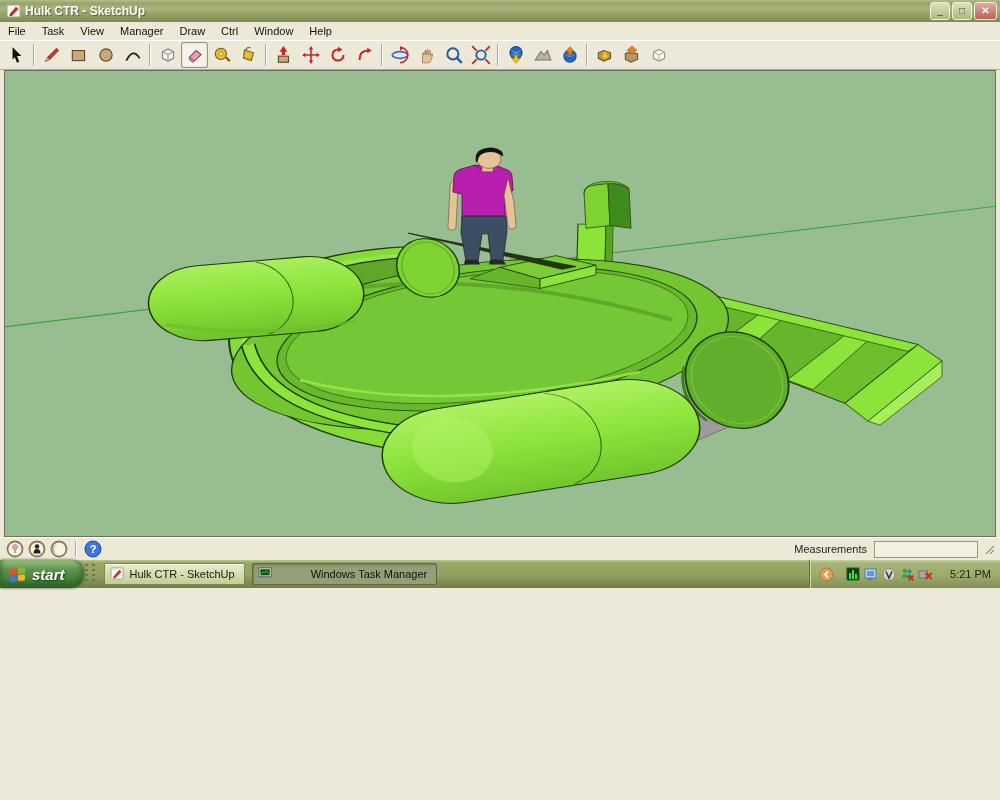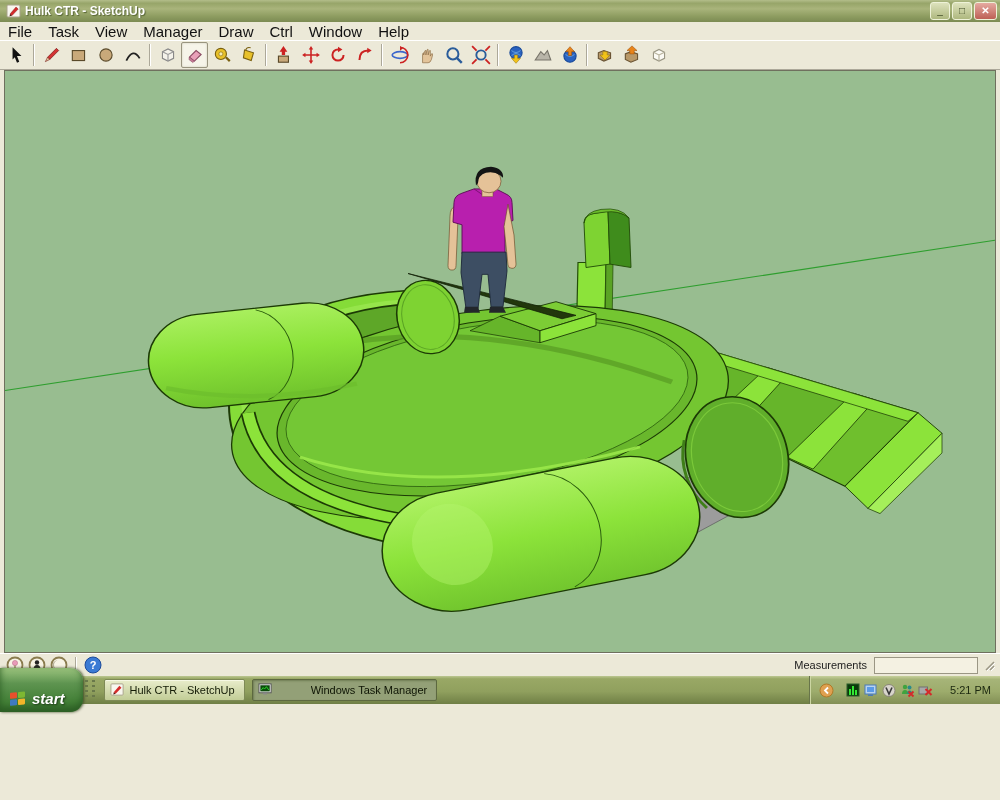--- a/index.html
+++ b/index.html
@@ -1,32 +1,32 @@
 <!DOCTYPE html>
 <html><head>
 <meta charset="utf-8">
 <style>
   html,body{margin:0;padding:0;}
   body{width:1000px;height:800px;overflow:hidden;background:#ece9d8;
        font-family:"Liberation Sans",sans-serif;-webkit-font-smoothing:antialiased;}
-  .window{width:1000px;height:704px;display:flex;flex-direction:column;}
+  .window{width:1000px;height:588px;display:flex;flex-direction:column;}
 
   
   .titlebar{height:22px;flex:0 0 22px;display:flex;align-items:center;padding:0 3px;
     background:linear-gradient(180deg,#b3bd8a 0%,#97a569 15%,#a9b47b 40%,#8d9c60 75%,#7c8b53 100%);}
   .app-icon{width:16px;height:16px;margin:0 3px;}
   .title-text{flex:1;color:#fff;font-weight:bold;font-size:12px;text-shadow:1px 1px 1px #566434;
     white-space:nowrap;overflow:hidden;}
   .winbtn{width:18px;height:16px;margin-left:2px;border-radius:3px;border:1px solid #eef2d8;
     display:flex;align-items:center;justify-content:center;font-size:10px;line-height:1;cursor:default;}
   .btn-minimize,.btn-maximize{background:linear-gradient(180deg,#dde2bc,#aeb87f);color:#414d28;}
   .btn-close{width:21px;background:linear-gradient(180deg,#e5aaa1,#bd6055);color:#fff;font-weight:bold;}
 
   
-  .menubar{height:18px;flex:0 0 18px;background:#ece9d8;display:flex;align-items:center;font-size:15px;color:#111;}
+  .menubar{height:18px;flex:0 0 18px;background:#ece9d8;display:flex;align-items:center;font-size:11px;color:#111;}
   .menu-item{padding:1px 8px;cursor:default;}
 
   
   .toolbar{height:28px;flex:0 0 28px;background:#ece9d8;border-top:1px solid #fff;
     border-bottom:1px solid #aca899;display:flex;align-items:center;padding-left:3px;}
   .tbtn{width:25px;height:24px;display:flex;align-items:center;justify-content:center;
     border:1px solid transparent;border-radius:2px;}
   .tbtn.active{background:#f6f4e9;border-color:#99947f;box-shadow:inset 0 0 2px #c9c4ae;}
   .tbtn svg{display:block;}
   .tsep{width:1px;height:22px;background:#aca899;border-right:1px solid #fff;margin:0 3px;flex:0 0 auto;}
@@ -43,21 +43,21 @@
   .ssep{width:1px;height:16px;background:#aca899;border-right:1px solid #fff;margin:0 5px;}
   .status-message{margin-left:4px;flex:1;white-space:nowrap;overflow:hidden;}
   .meas-label{margin-left:auto;margin-right:7px;color:#222;}
   .meas-input{width:96px;height:15px;background:#f4f1e2;border:1px solid #9a9684;font-size:11px;
     font-family:"Liberation Sans",sans-serif;padding:0 3px;}
   .grip{width:14px;height:14px;margin-left:4px;flex:0 0 auto;}
 
   
   .taskbar{height:28px;flex:0 0 28px;display:flex;align-items:center;
     background:linear-gradient(180deg,#bcc791 0%,#99a865 10%,#90a05e 55%,#6f7f45 100%);}
-  .startbtn{height:28px;flex:0 0 auto;display:flex;align-items:center;gap:6px;padding:16px 18px 0 9px;
+  .startbtn{height:28px;flex:0 0 auto;display:flex;align-items:center;gap:6px;padding:0 18px 0 9px;
     border-radius:0 13px 13px 0;color:#fff;font-weight:bold;font-style:italic;font-size:15px;
     text-shadow:1px 1px 2px #1c3a16;
     background:linear-gradient(180deg,#9cc47e 0%,#5e9450 35%,#417e35 80%,#356b2c 100%);
     box-shadow:1px 0 3px #3c4a26,inset 0 -4px 7px #2c5e24;}
   .winflag{width:17px;height:15px;}
   .qgrip{width:3px;height:20px;margin:0 2px;
     background-image:repeating-linear-gradient(#69784a 0,#69784a 2px,transparent 2px,transparent 5px);}
   .task{height:22px;margin-left:7px;padding:0 9px 0 5px;display:flex;align-items:center;gap:5px;
     font-size:11px;border-radius:2px;min-width:128px;box-sizing:border-box;color:#141c06;}
   .task.raised{background:linear-gradient(180deg,#e9edcb 0%,#d3dbae 55%,#c2cd97 100%);

